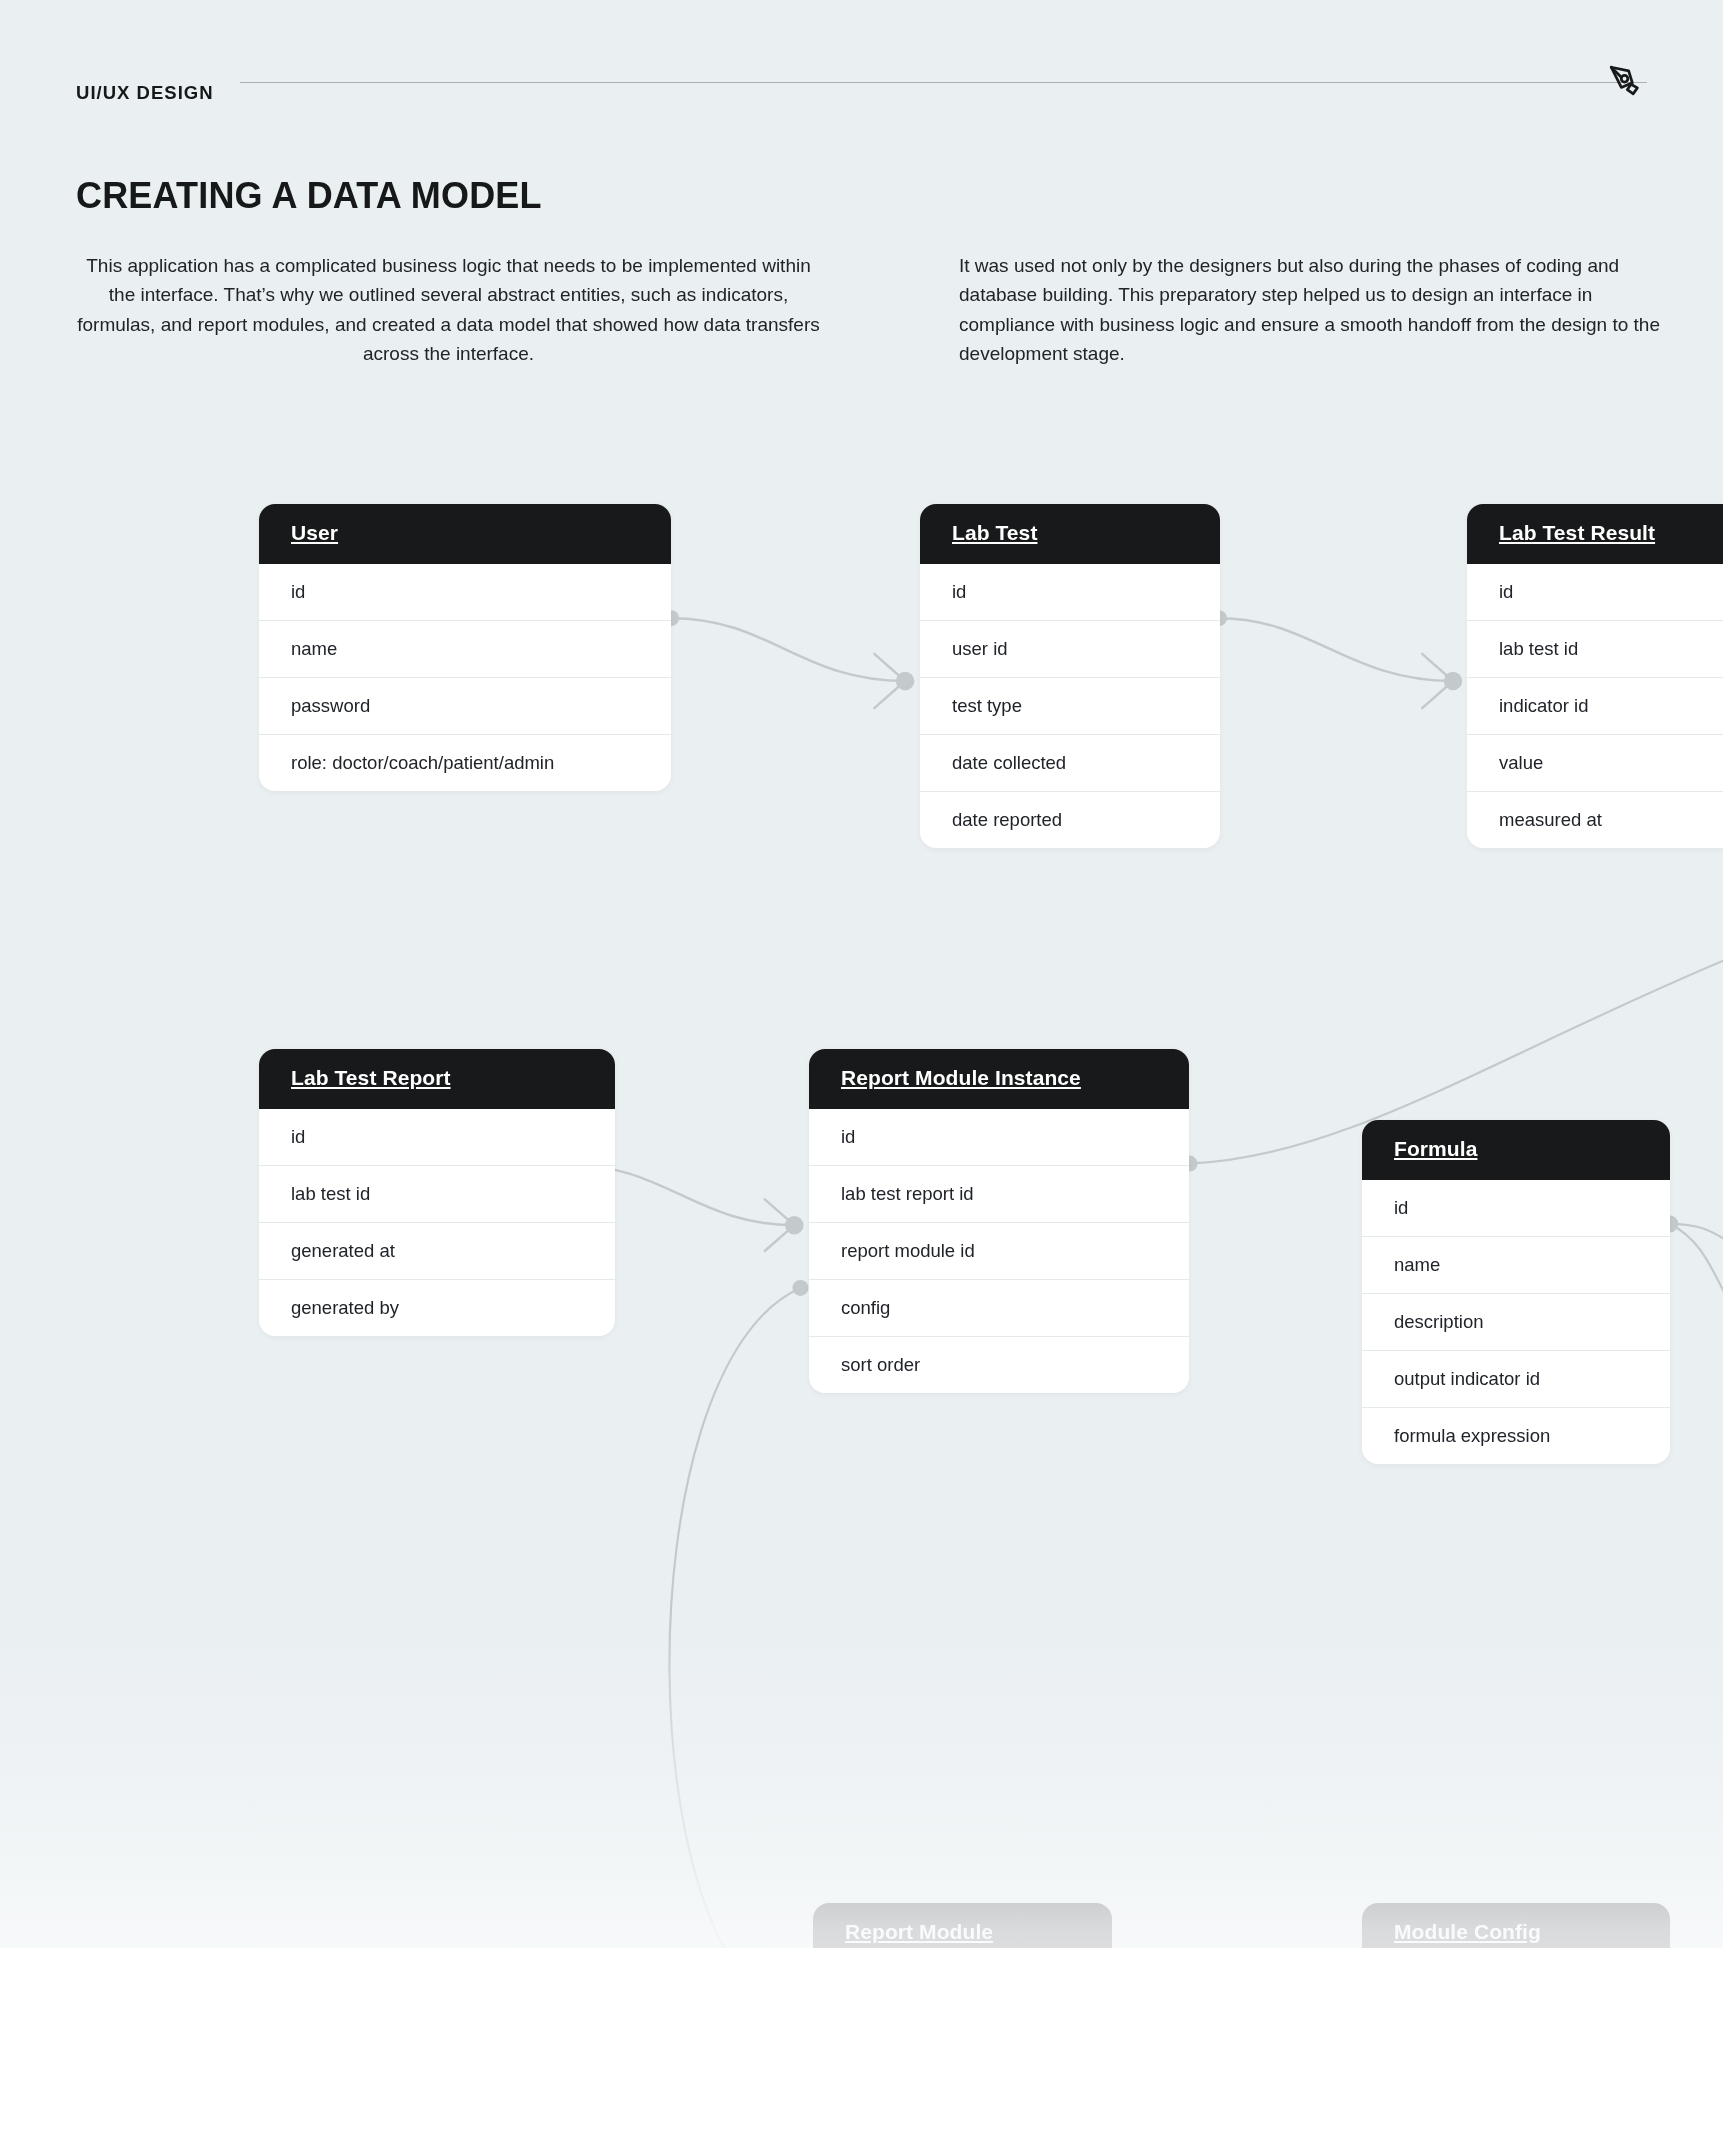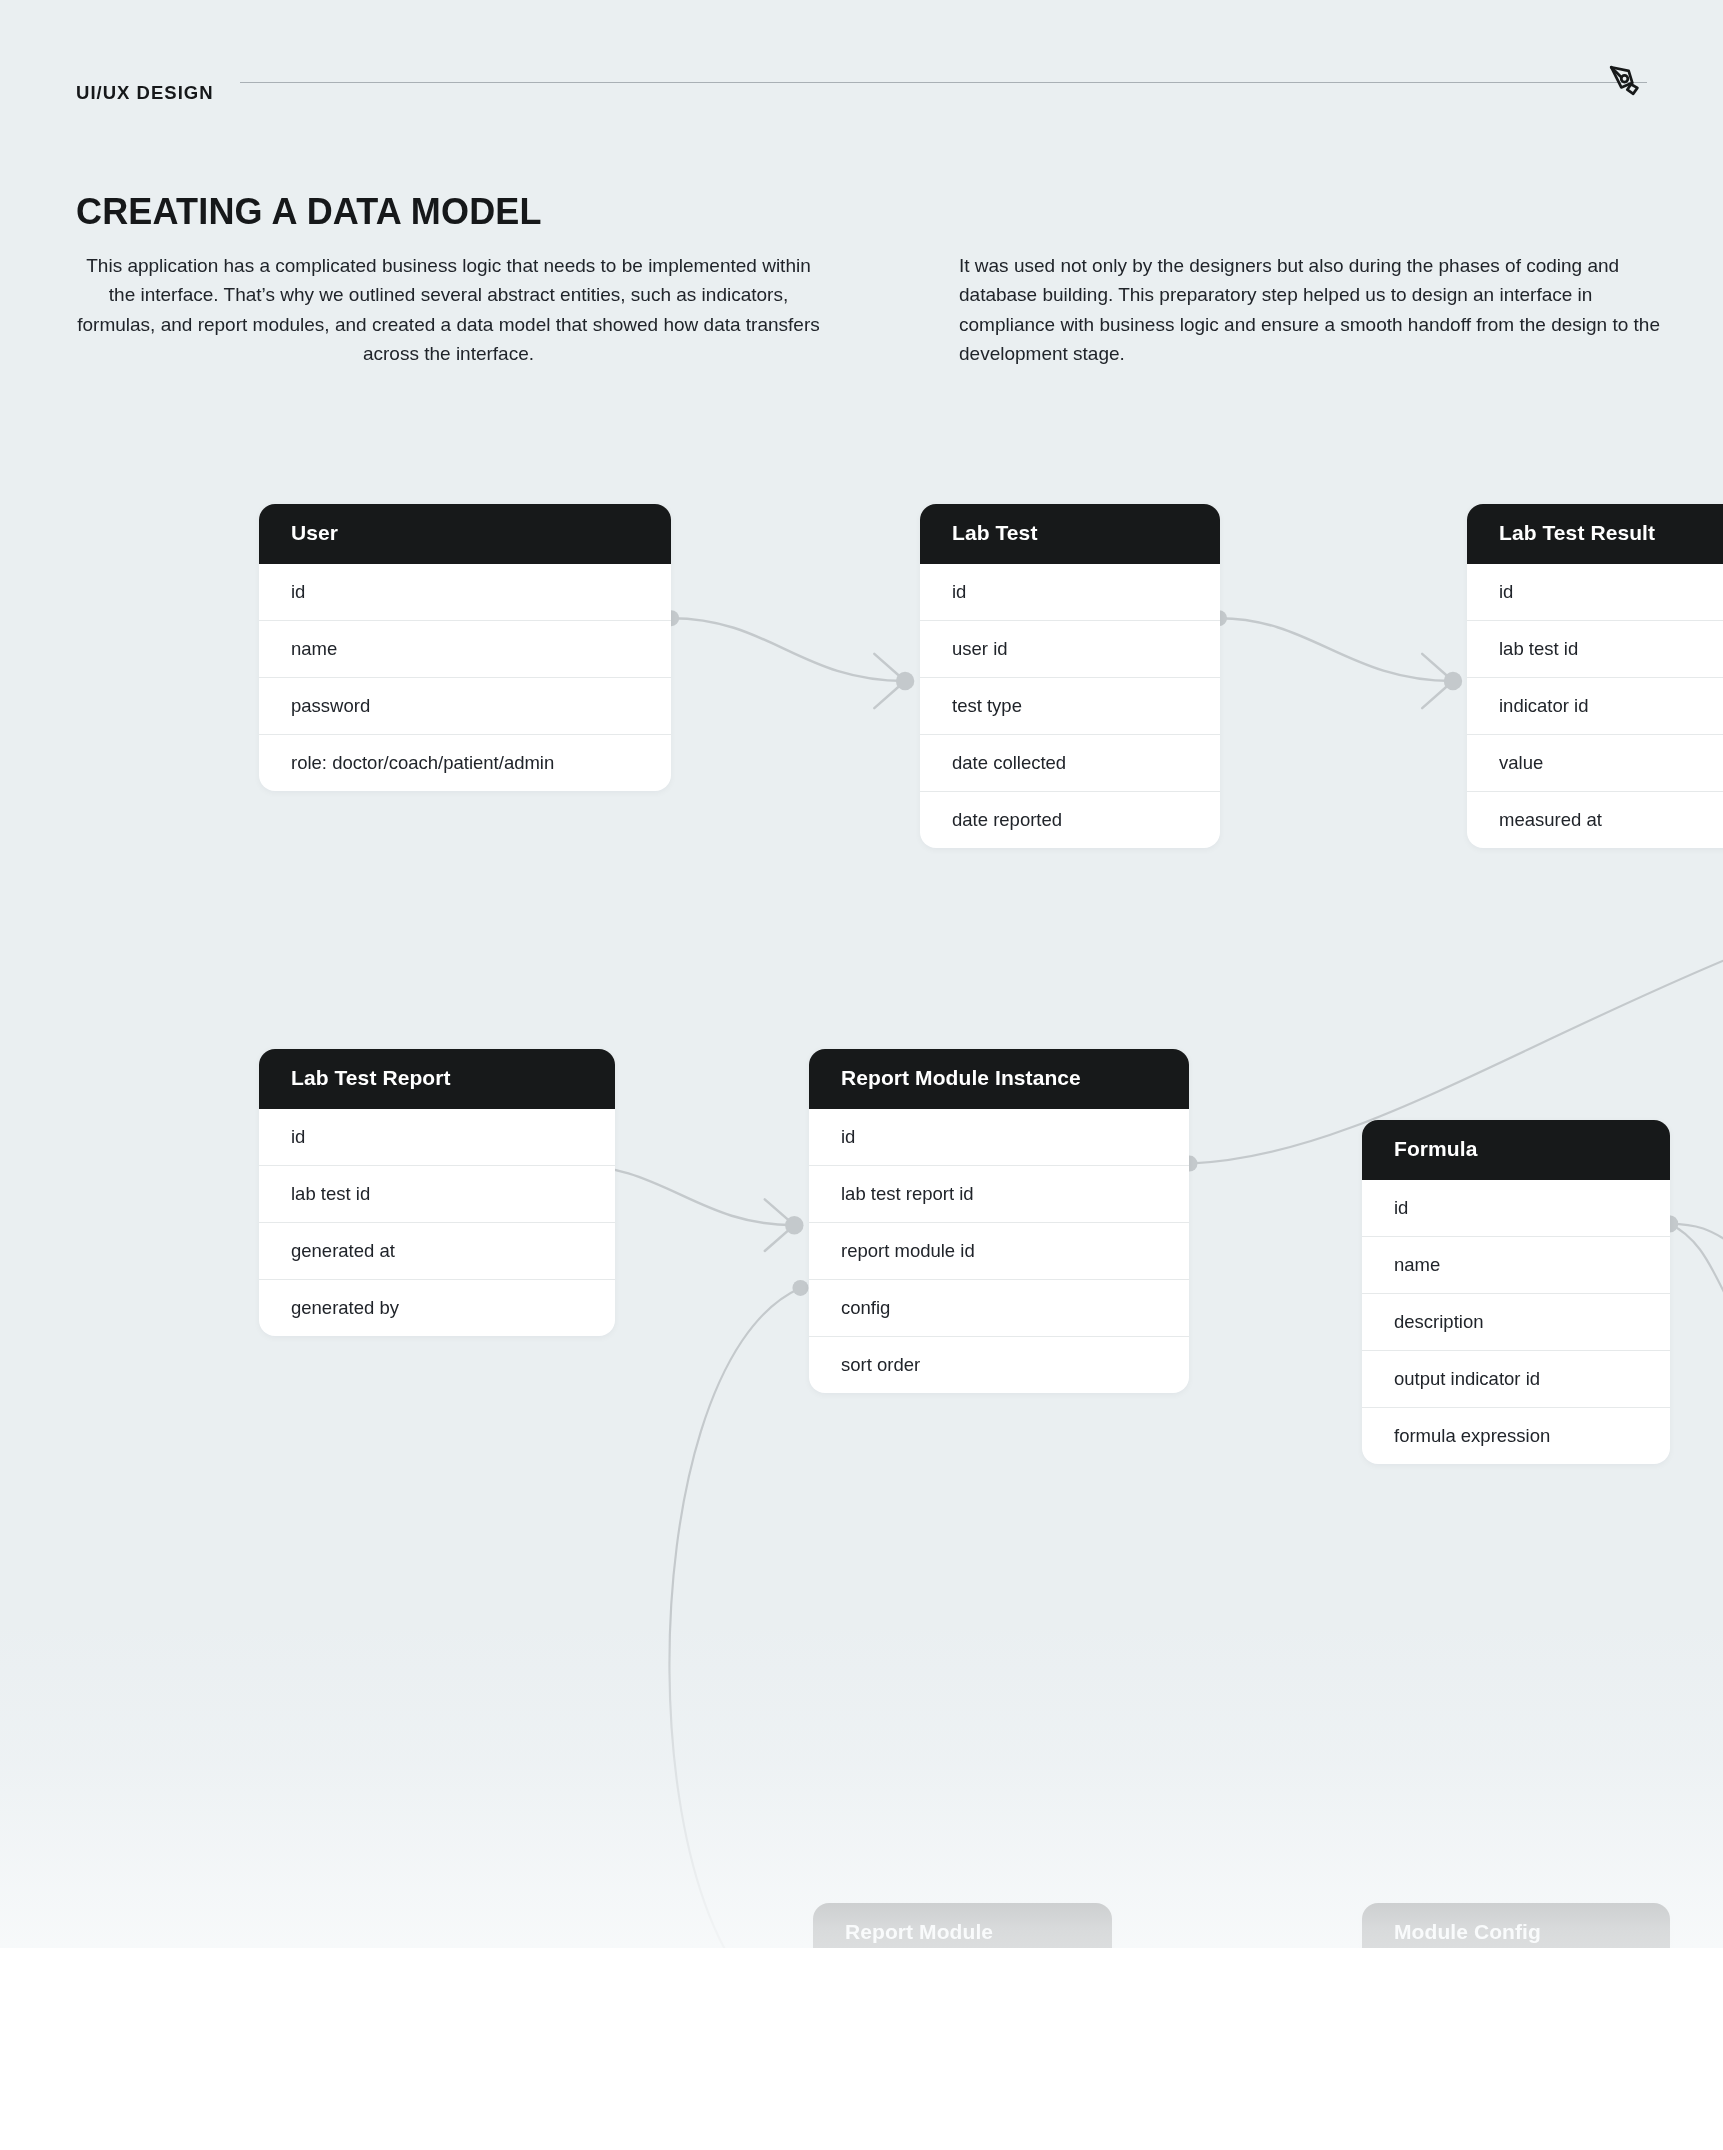--- a/index.html
+++ b/index.html
@@ -24,21 +24,21 @@
     font-size:18.5px; font-weight:700; letter-spacing:0.055em;
     white-space:nowrap; color:#16181a;
   }
   .kicker-rule {
     flex:1 1 auto; height:1.2px; background:#a9b0b5; margin-left:26px;
   }
   .pen-icon { position:absolute; right:0; top:-23.4px; width:44px; height:44px; }
 
   
   .page-title {
-    position:absolute; left:76px; top:191px;
+    position:absolute; left:76px; top:175px;
     font-size:36px; font-weight:700; letter-spacing:0.005em;
     color:#16181a;
   }
   .copy-col {
     position:absolute; font-size:19px; line-height:1.55; color:#20242a;
     font-weight:400;
   }
   .copy-left  { left:76px;  top:251px; width:745px;text-align:center; }
   .copy-right { left:959px; top:251px; width:714px; }
 
@@ -56,20 +56,21 @@
     overflow:hidden;
     box-shadow:0 1.2px 6.2px rgba(22,28,36,.045);
   }
   .card-head {
     background:#17191a;
     color:#ffffff;
     font-size:21px; font-weight:700;
     padding:17px 32px 18.5px 32px;
     letter-spacing:.004em;
     white-space:nowrap;
+    text-decoration:underline;
   }
   .card-row {
     font-size:18.5px;
     color:#20242a;
     padding:17px 32px;
     border-top:0.9px solid #e6e9ea;
     white-space:nowrap;
   }
   .card-row.first { border-top:none; }
 

